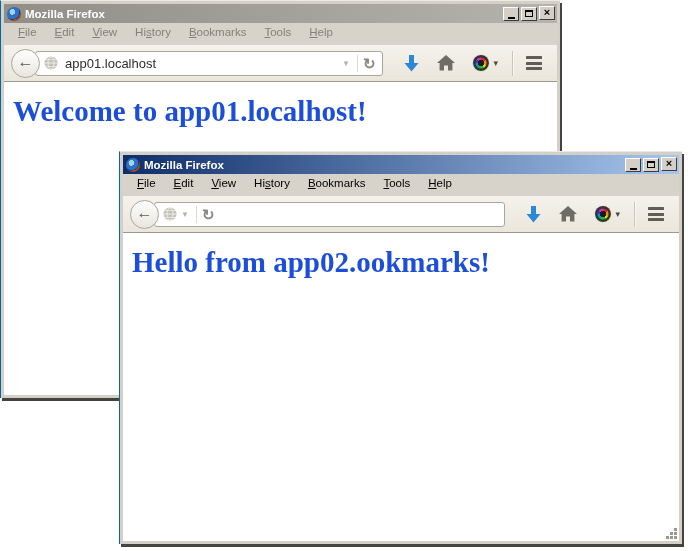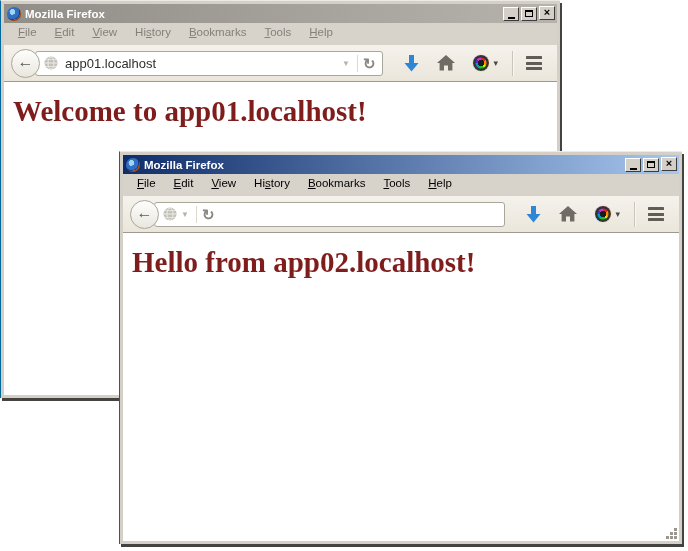--- a/index.html
+++ b/index.html
@@ -63,21 +63,21 @@
                 box-shadow:inset 0 0 0 2.5px #333, 0 0 1px rgba(0,0,0,.4); }
   .caret { font-size:9px; color:#4a4842; margin-left:4px; }
   .toolbar-sep { width:1px; height:25px; background:#c9c5ba; box-shadow:1px 0 0 #f9f7f1;
                  margin:0 7px 0 5px; }
   .hamburger { display:flex; flex-direction:column; gap:2.5px; padding:4px 6px; }
   .hamburger span { display:block; width:16px; height:3px; background:#5f5d55; border-radius:0.5px; }
 
   
   .content { flex:1; background:#fff; position:relative; overflow:hidden; }
   .page-heading { font-family:"Liberation Serif", serif; font-weight:bold;
-                  font-size:29px; color:#7f1d1d; margin:13px 0 0 9px; white-space:nowrap; }
+                  font-size:29px; color:#1d4ed8; margin:13px 0 0 9px; white-space:nowrap; }
   .grip { position:absolute; right:1px; bottom:1px; }
 </style>
 </head>
 <body>
 
 <div class="window inactive" id="win-back">
   <div class="titlebar inactive">
     <span class="ff-badge"></span>
     <span class="title-text">Mozilla Firefox</span>
     <span class="win-controls">
@@ -196,21 +196,21 @@
       <span class="caret">▾</span>
     </span>
     <span class="toolbar-sep"></span>
     <span class="hamburger">
         <span></span>
         <span></span>
         <span></span>
       </span>
   </div>
   <div class="content">
-    <h1 class="page-heading">Hello from app02.localhost!</h1>
+    <h1 class="page-heading">Hello from app02.ookmarks!</h1>
     <svg class="grip" width="13" height="13" viewBox="0 0 13 13">
         <g fill="#9b978c">
           <rect x="9" y="1" width="3" height="3"></rect>
           <rect x="5" y="5" width="3" height="3"></rect>
           <rect x="9" y="5" width="3" height="3"></rect>
           <rect x="1" y="9" width="3" height="3"></rect>
           <rect x="5" y="9" width="3" height="3"></rect>
           <rect x="9" y="9" width="3" height="3"></rect>
         </g>
       </svg>

